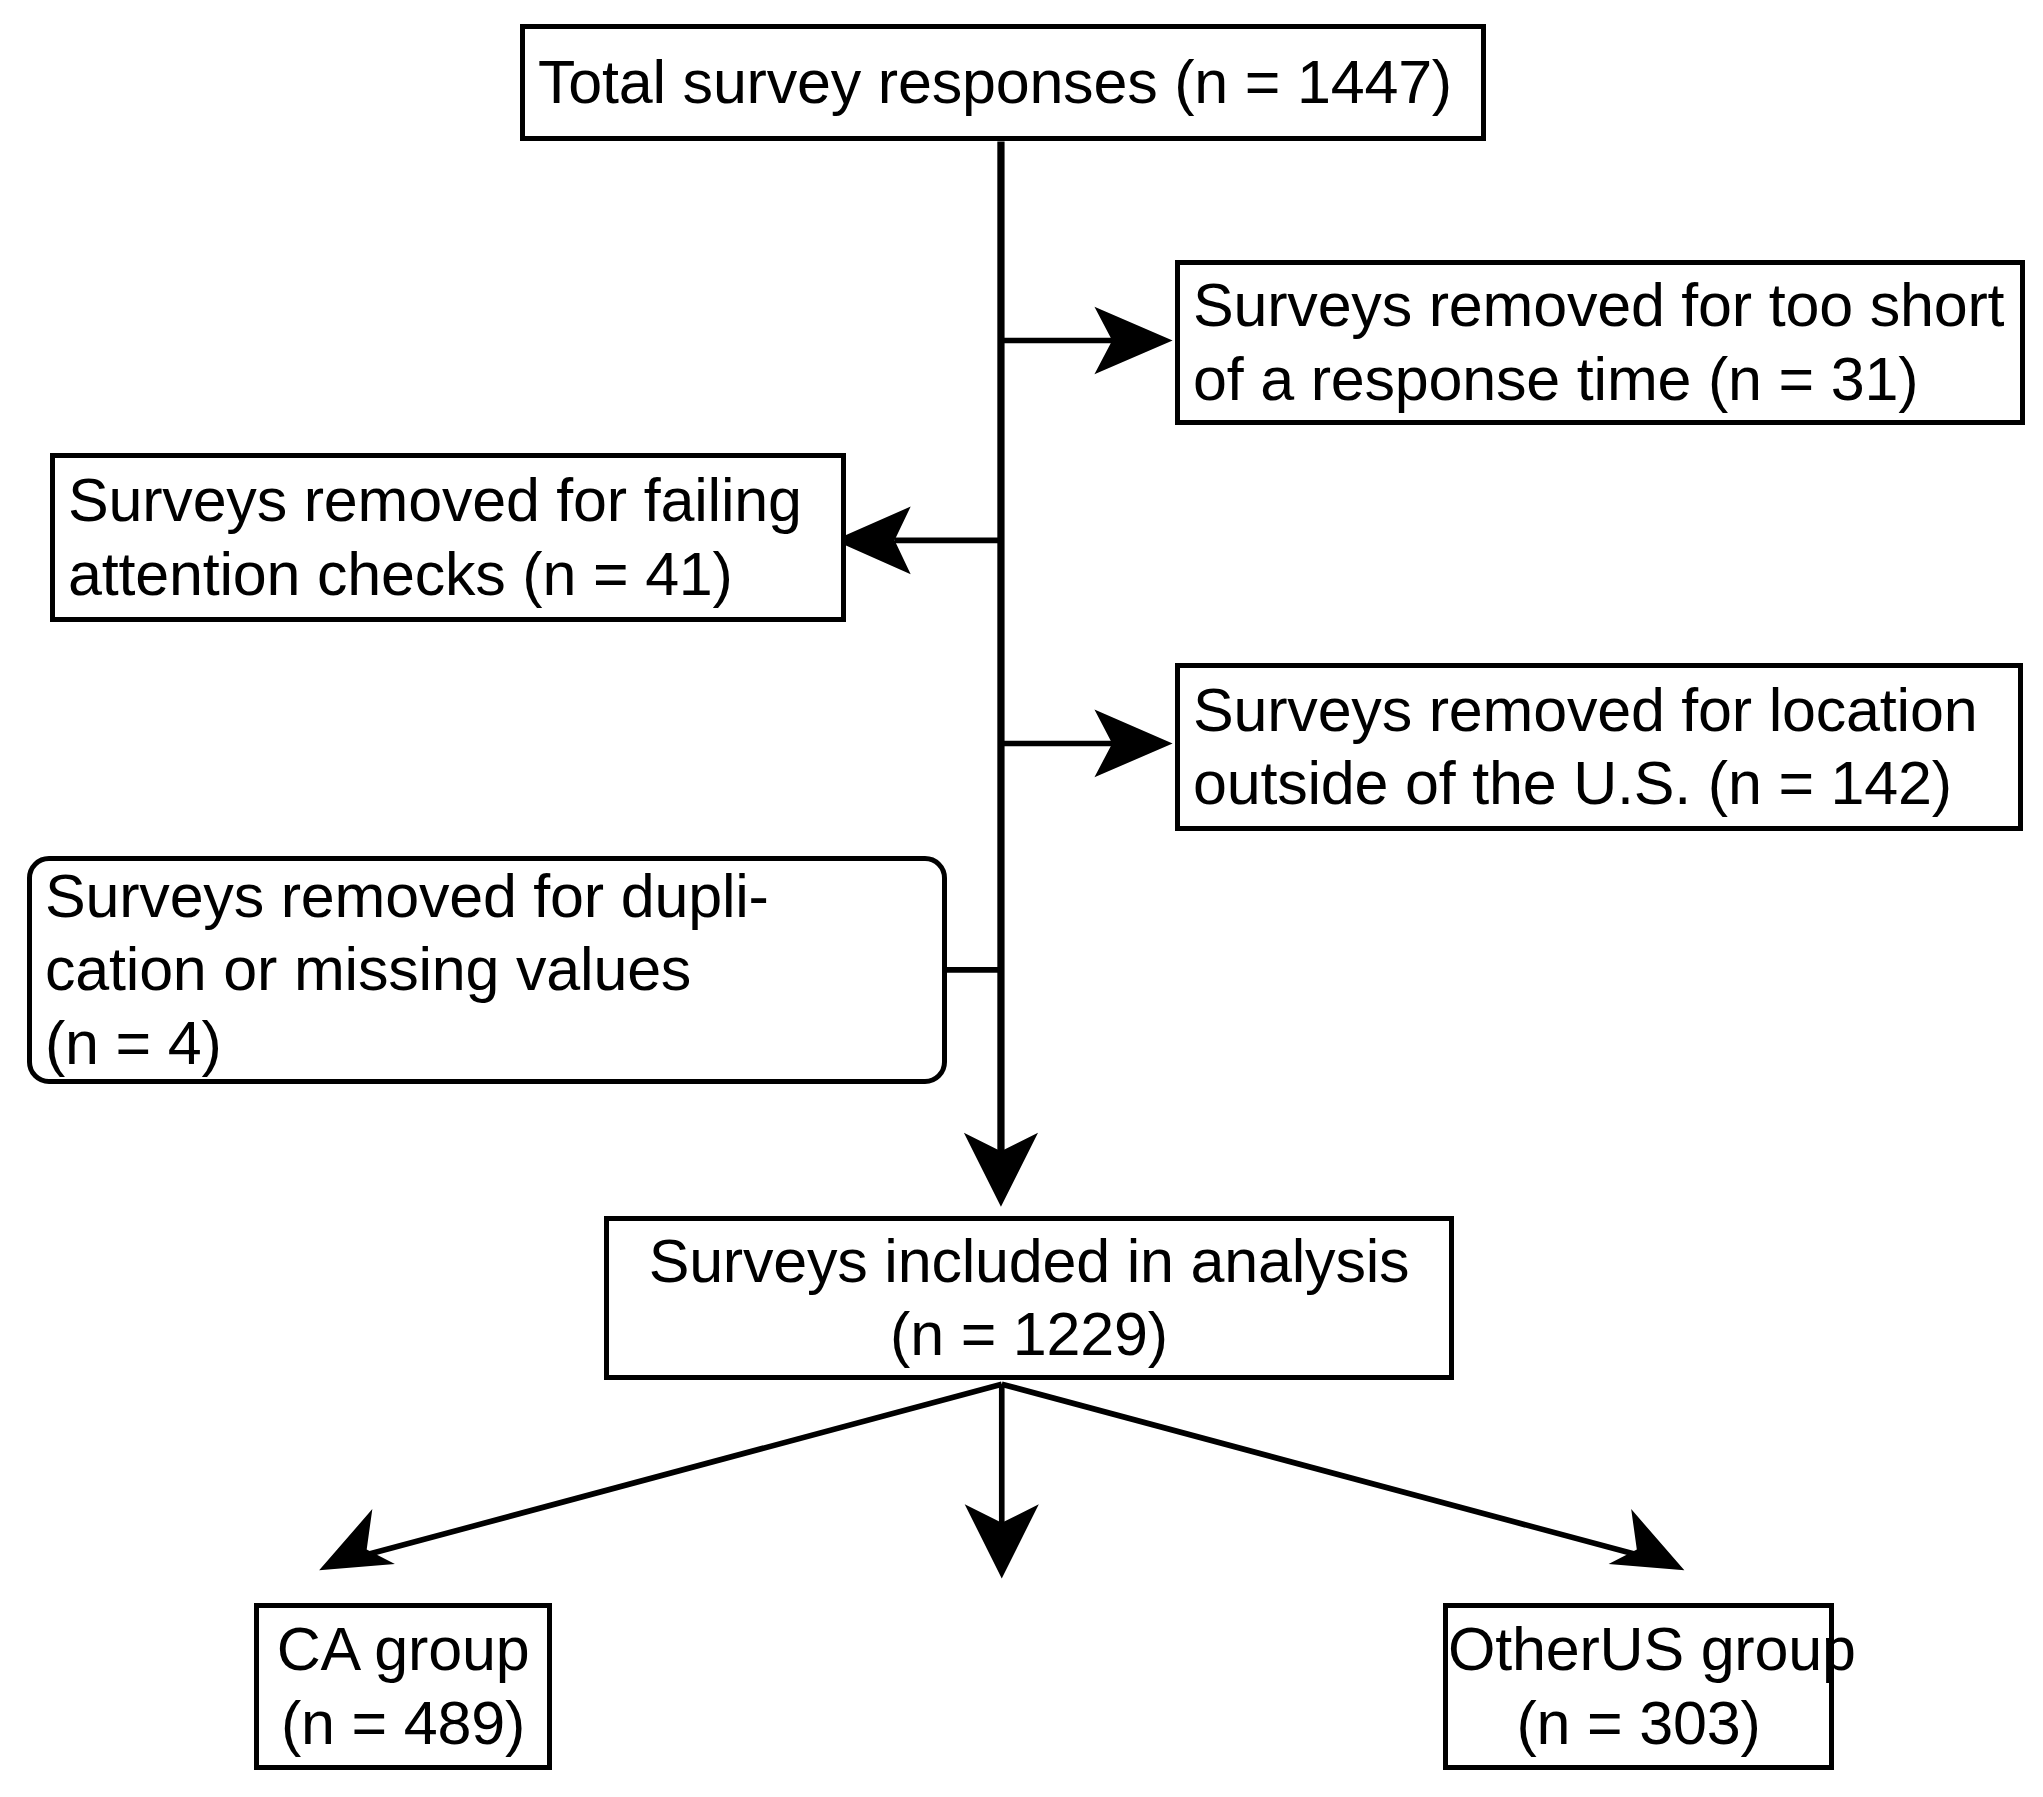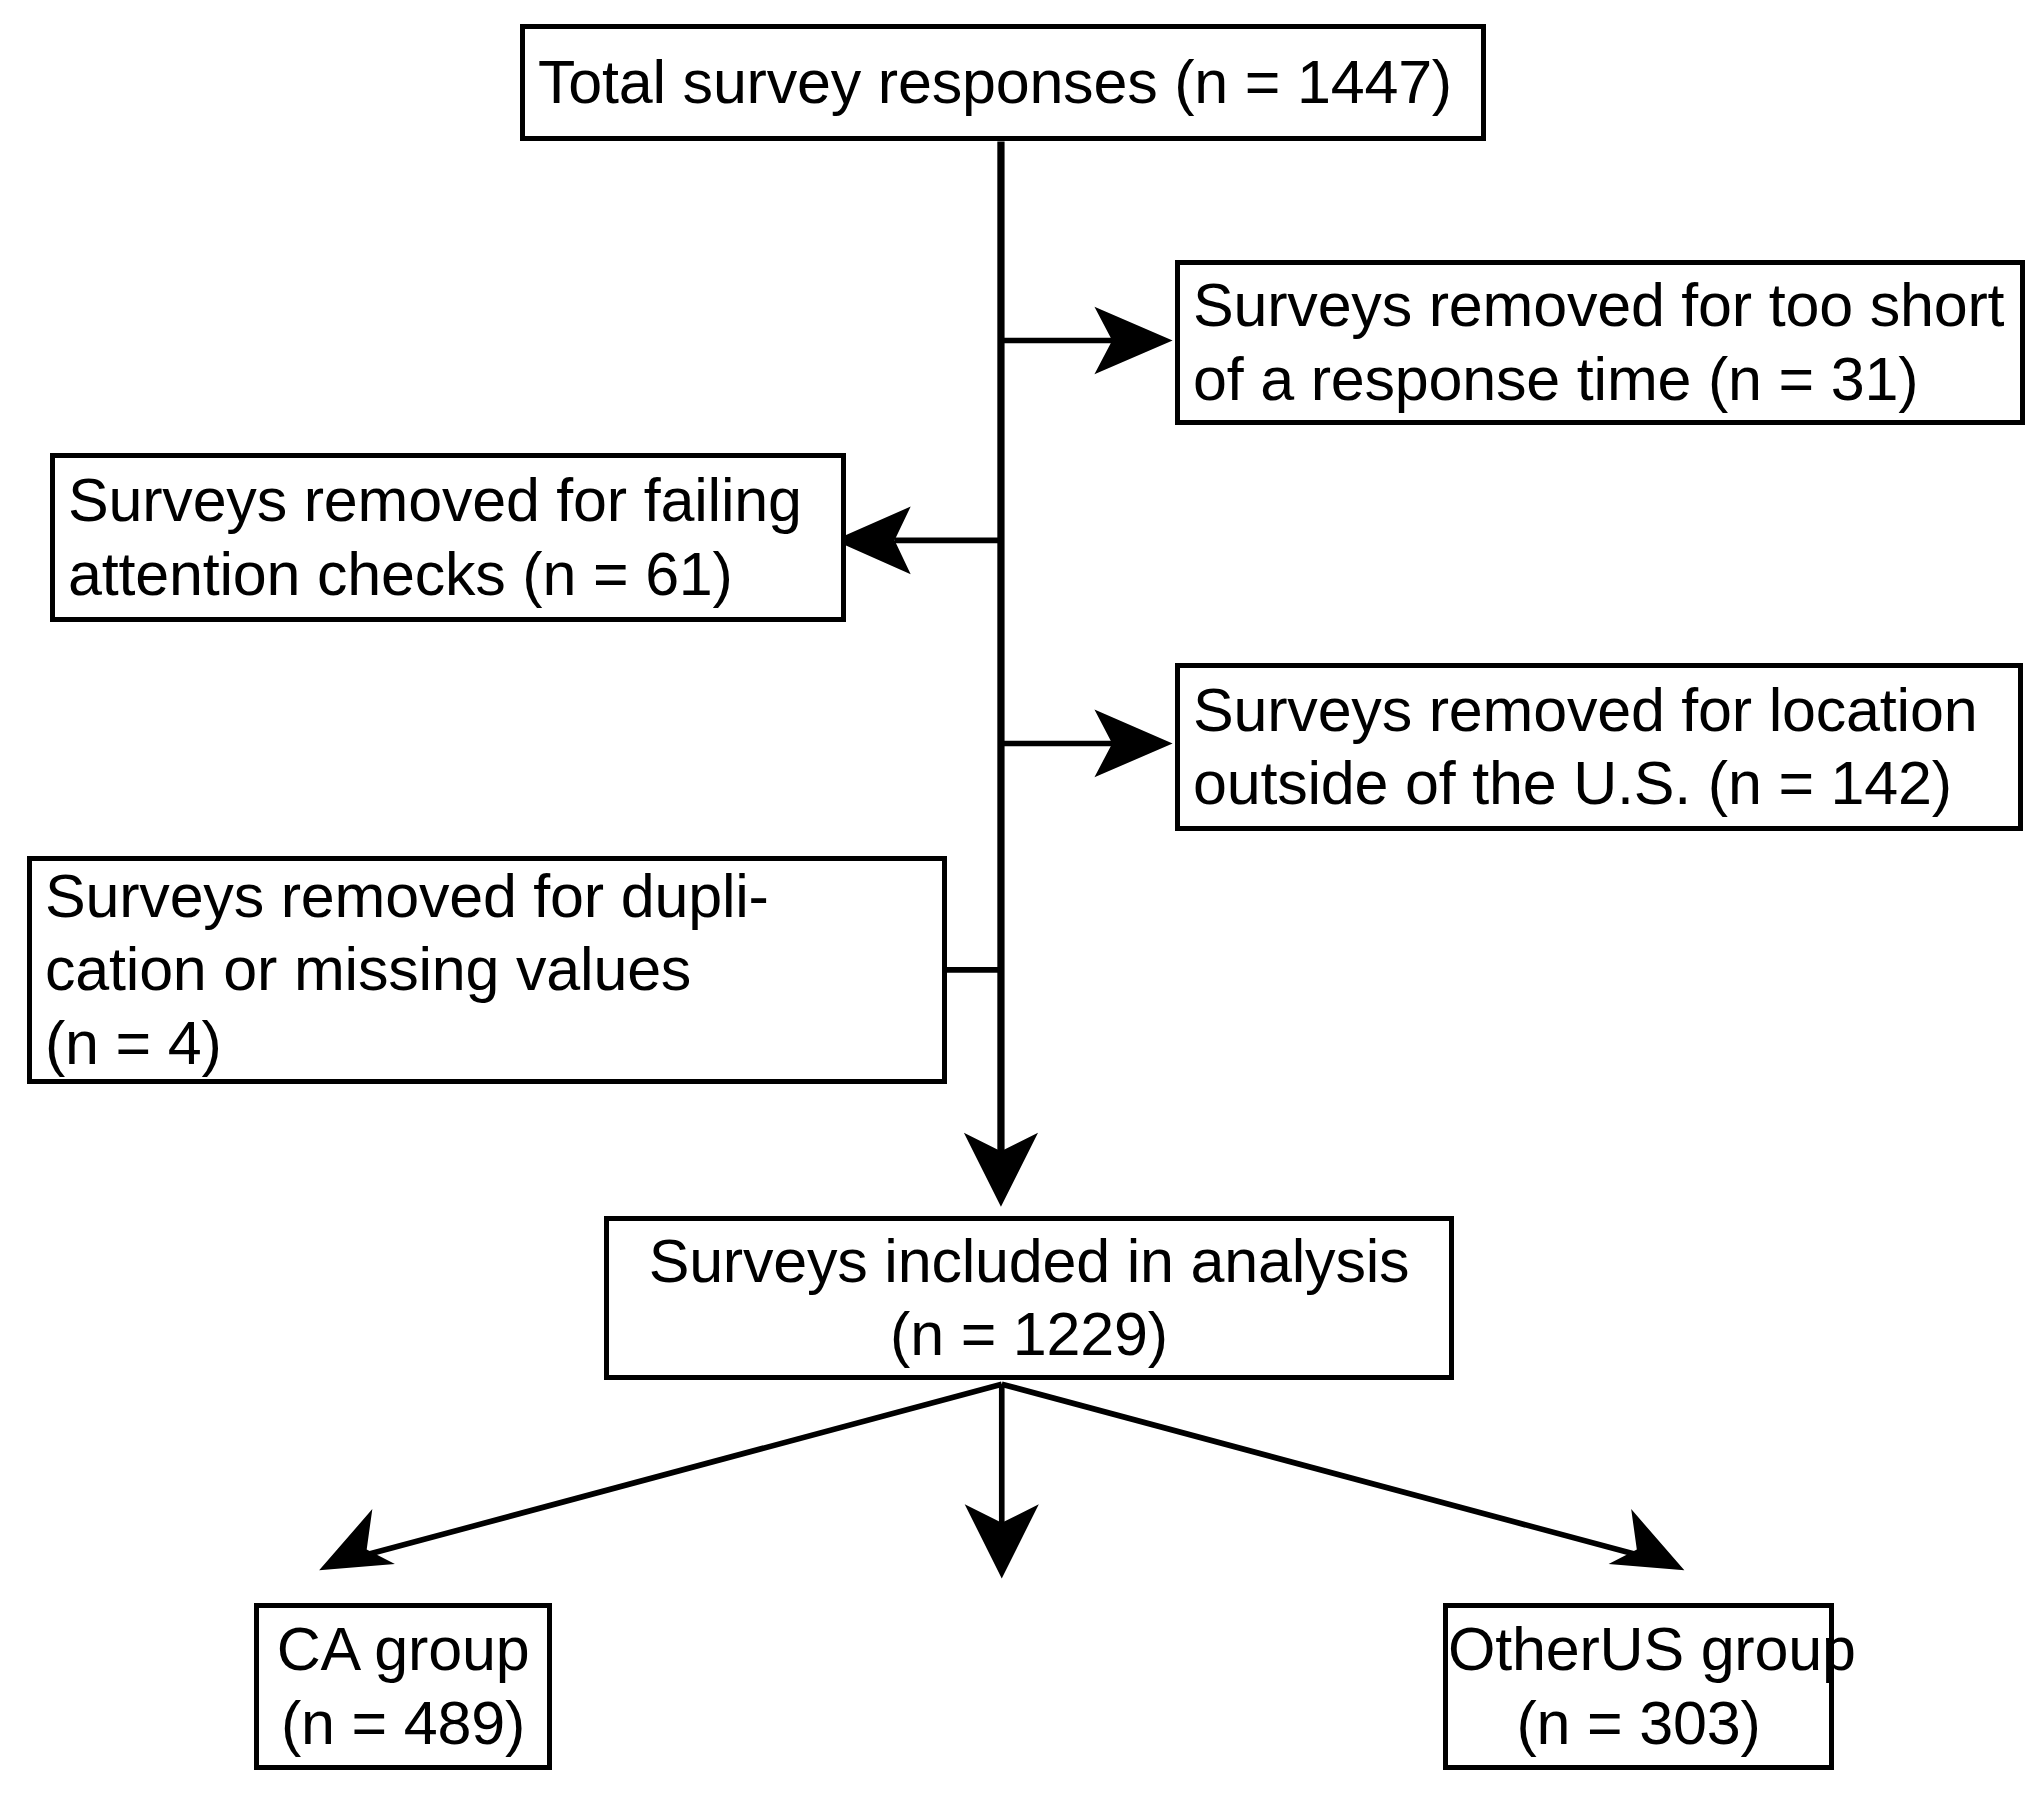--- a/index.html
+++ b/index.html
@@ -79,29 +79,29 @@
     <div class="line">Total survey responses (n = 1447)</div>
   </div>
 
   <div class="node align-left" style="left:1175px; top:260px; width:850px; height:165px;">
     <div class="line">Surveys removed for too short</div>
     <div class="line">of a response time (n = 31)</div>
   </div>
 
   <div class="node align-left" style="left:27px; top:453px; width:796px; height:169px;margin-left:23px;">
     <div class="line">Surveys removed for failing</div>
-    <div class="line">attention checks (n = 61)</div>
+    <div class="line">attention checks (n = 41)</div>
   </div>
 
   <div class="node align-left" style="left:1175px; top:663px; width:848px; height:168px;">
     <div class="line">Surveys removed for location</div>
     <div class="line">outside of the U.S. (n = 142)</div>
   </div>
 
-  <div class="node align-left" style="left:27px; top:856px; width:920px; height:228px;">
+  <div class="node align-left" style="left:27px; top:856px; width:920px; height:228px;border-radius:22px;">
     <div class="line">Surveys removed for dupli-</div>
     <div class="line">cation or missing values</div>
     <div class="line">(n = 4)</div>
   </div>
 
   <div class="node align-center" style="left:604px; top:1216px; width:850px; height:164px;">
     <div class="line">Surveys included in analysis</div>
     <div class="line">(n = 1229)</div>
   </div>
 

